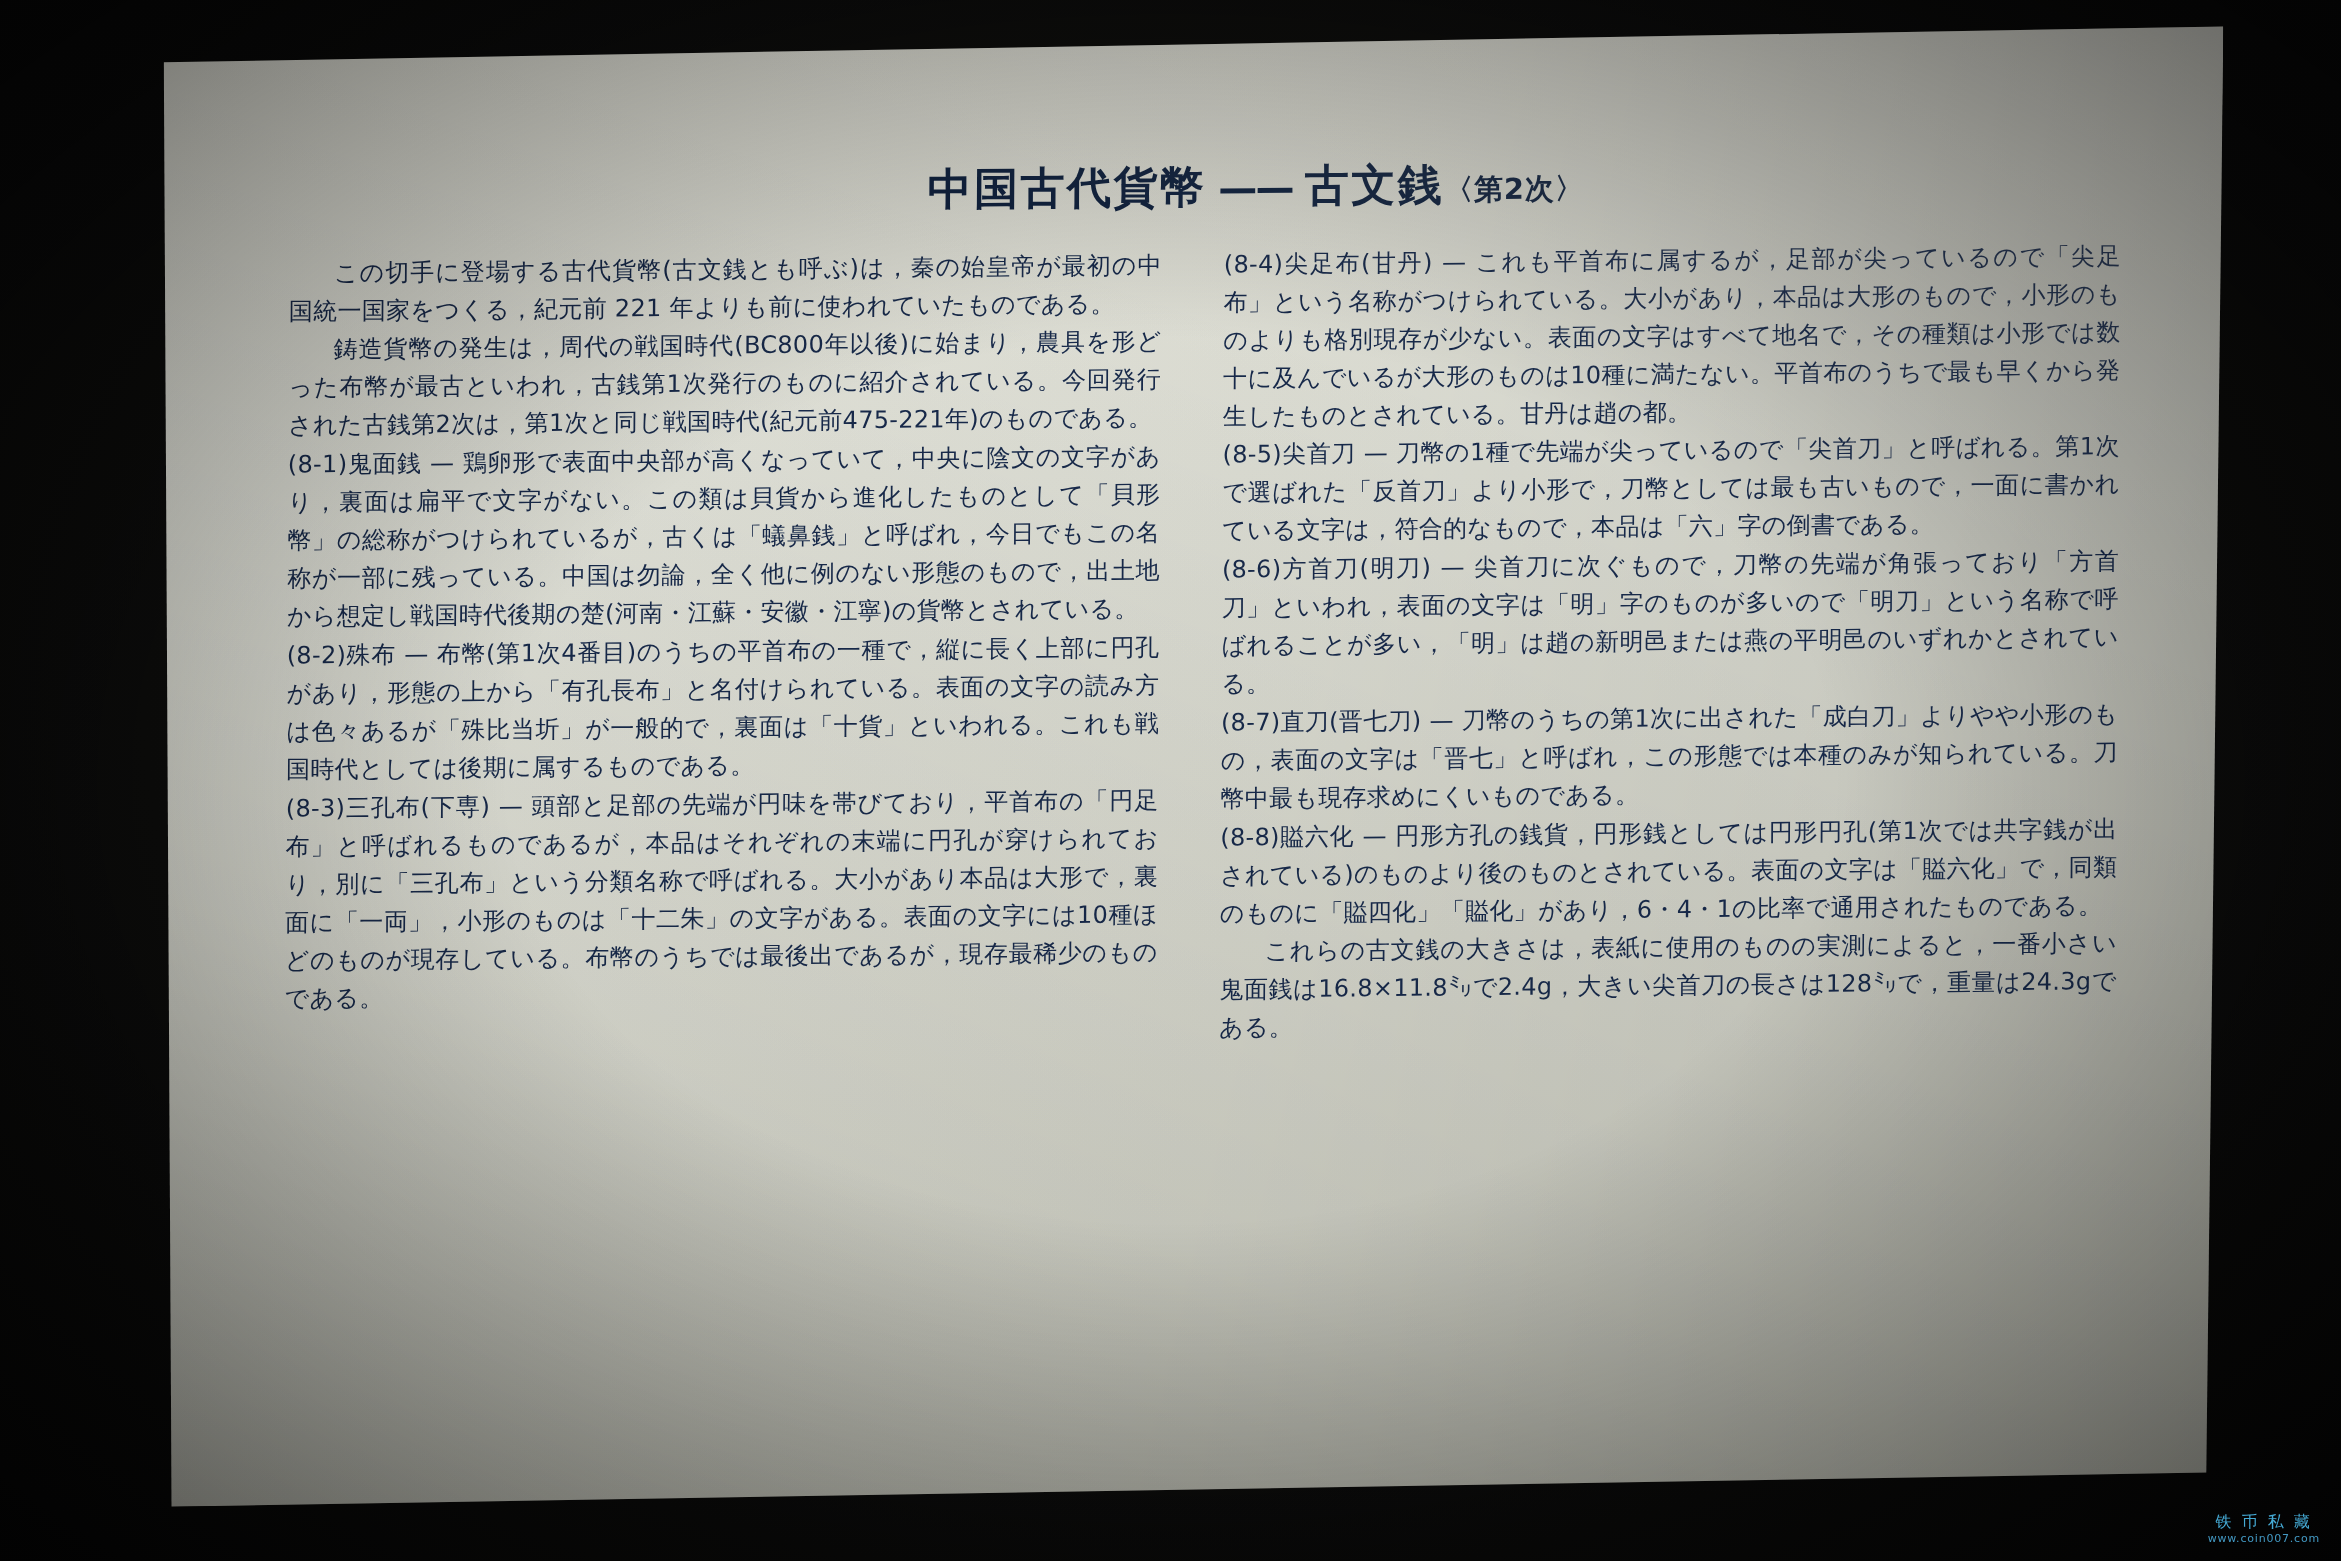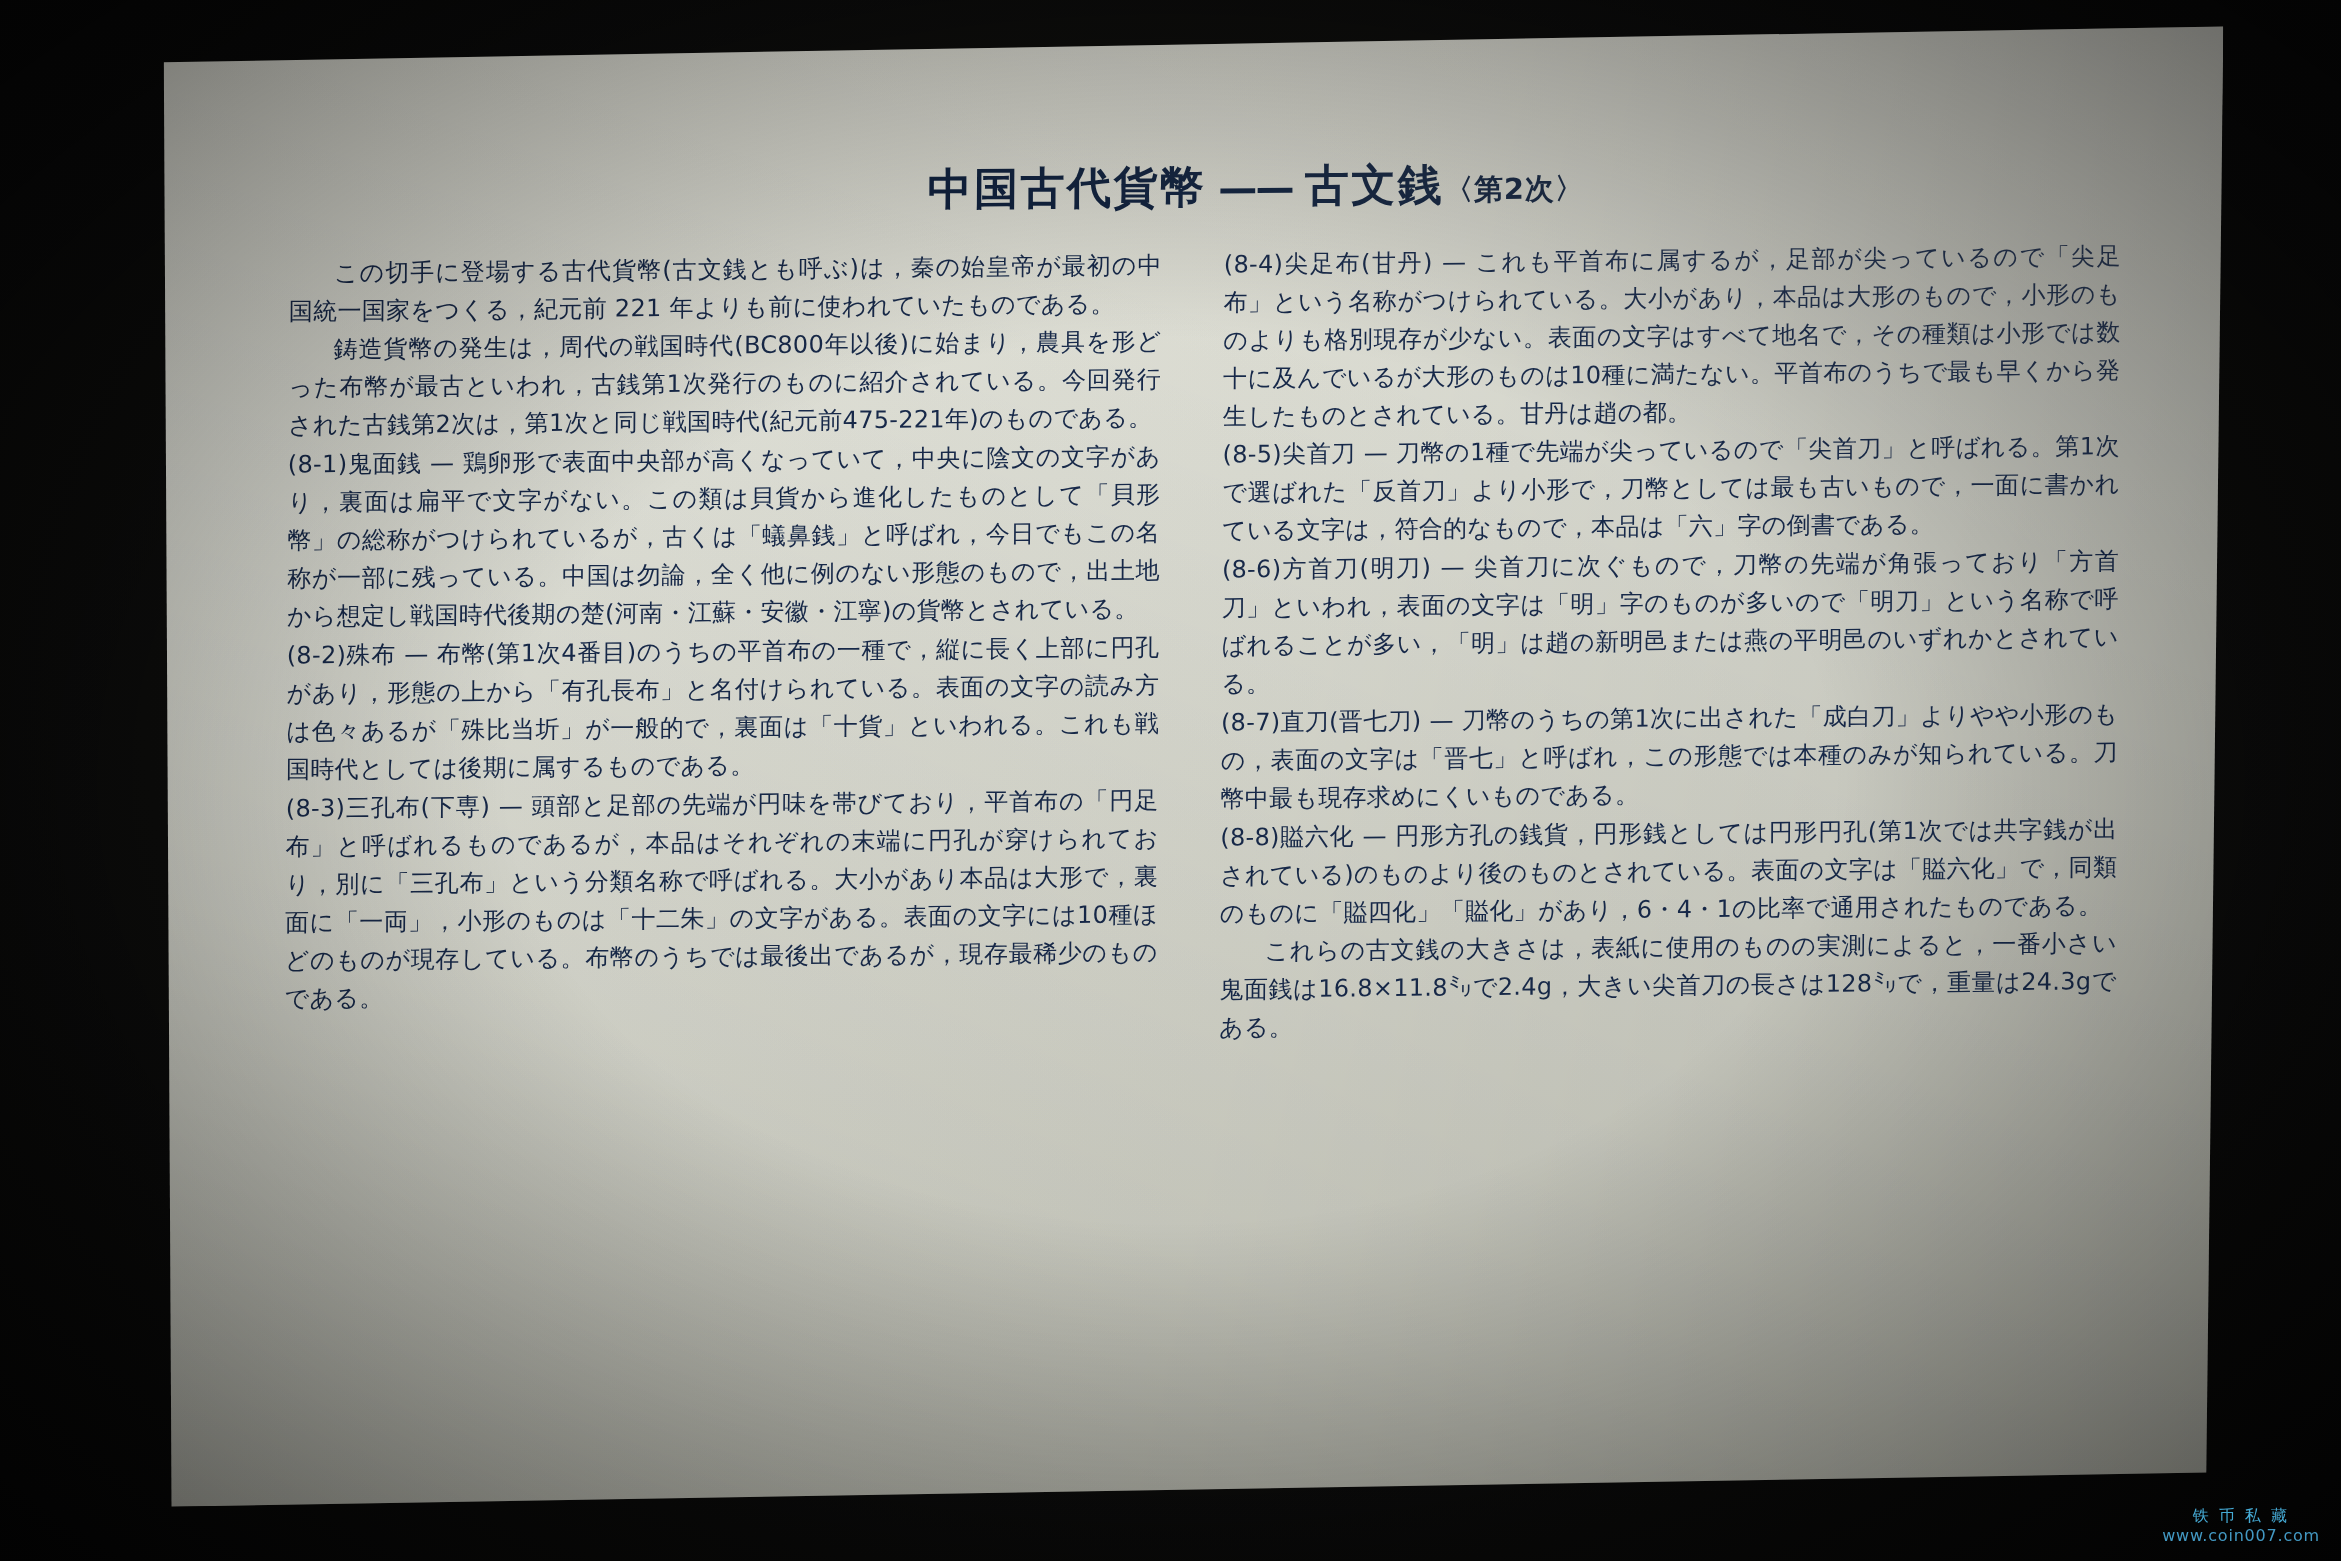--- a/index.html
+++ b/index.html
@@ -123,21 +123,21 @@
     line-height: 1.25;
     font-family: "DejaVu Sans", sans-serif;
   }
   #wm-cn {
     font-size: 16px;
     color: #49b3e0;
     letter-spacing: 2.5px;
     opacity: 0.95;
   }
   #wm-url {
-    font-size: 16px;
+    font-size: 11px;
     color: #4aa9d8;
     letter-spacing: 0.8px;
     opacity: 0.9;
   }
 </style>
 </head>
 <body>
 
 <div id="photo">
 

